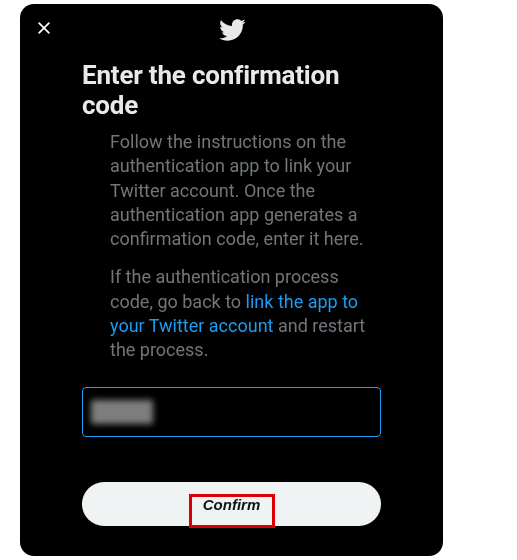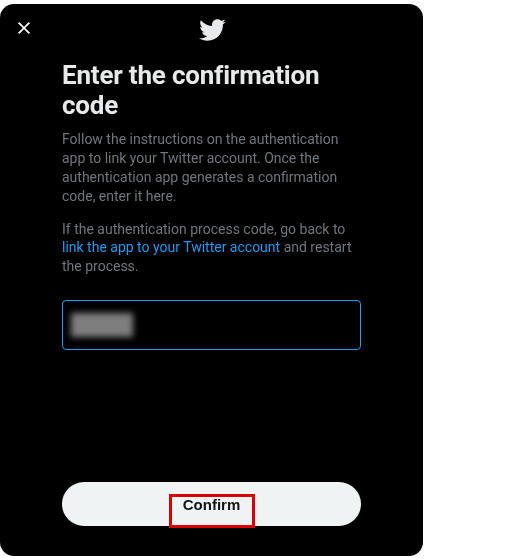--- a/index.html
+++ b/index.html
@@ -6,21 +6,21 @@
     body {
       background: #ffffff;
       font-family: -apple-system, BlinkMacSystemFont, "Segoe UI", Roboto, Helvetica, Arial, sans-serif;
       width: 517px;
       height: 560px;
       overflow: hidden;
     }
     .modal {
       position: absolute;
       top: 4px;
-      left: 0;
+      left: 20px;
       width: 423px;
       height: 552px;
       background: #000000;
       border-radius: 14px;
     }
     .close-btn {
       position: absolute;
       top: 14px;
       left: 14px;
       width: 20px;
@@ -48,23 +48,24 @@
     }
     .title {
       color: #e7e9ea;
       font-size: 26px;
       font-weight: 700;
       letter-spacing: -0.2px;
       margin-bottom: 10px;
     }
     .body-text {
       color: #71767b;
-      font-size: 14px;
+      font-size: 18px;
       line-height: 1.35;
       margin-bottom: 14px;
+      margin-left: 28px;
     }
     .body-text .link {
       color: #1d9bf0;
       cursor: pointer;
     }
     .input-wrap {
       margin-top: 24px;
       border: 1px solid #1d9bf0;
       border-radius: 4px;
       padding: 6px 8px 8px 8px;
@@ -87,20 +88,21 @@
       background: #eff3f4;
       border: none;
       border-radius: 9999px;
       font-size: 15px;
       font-weight: 700;
       color: #0f1419;
       cursor: pointer;
       display: flex;
       align-items: center;
       justify-content: center;
+      font-style: italic;
     }
     .highlight-box {
       position: absolute;
       bottom: 28px;
       left: 50%;
       transform: translateX(-50%);
       width: 86px;
       height: 34px;
       border: 3px solid #d80000;
       pointer-events: none;

